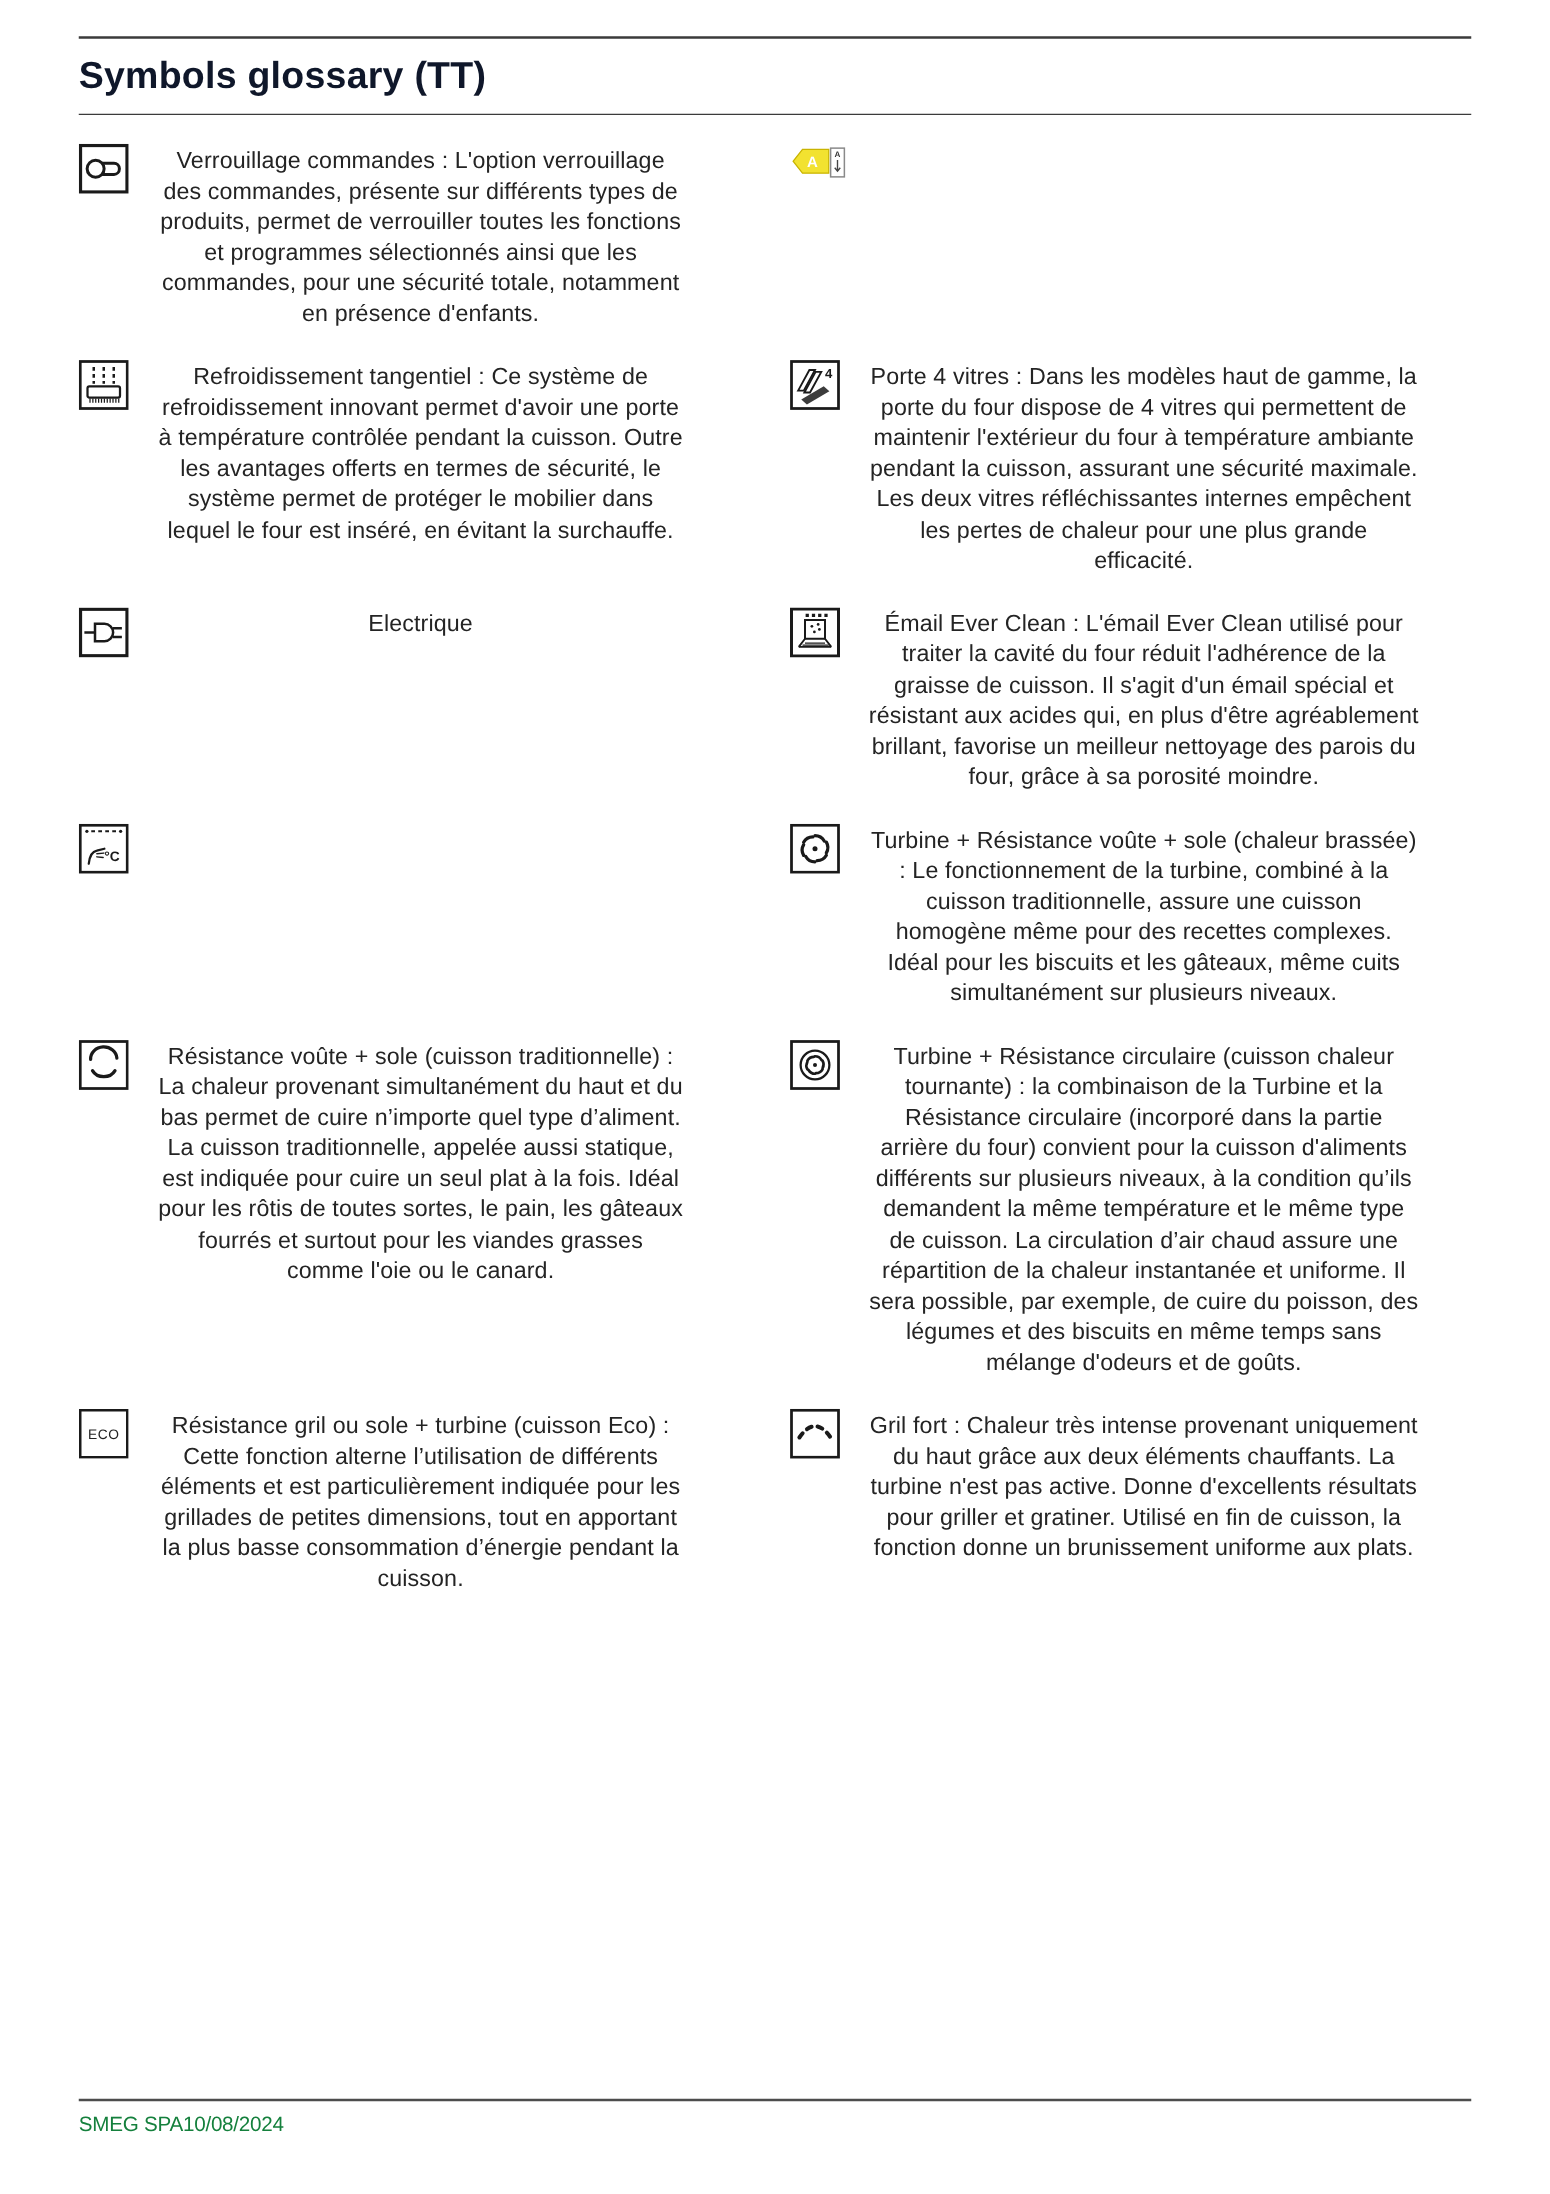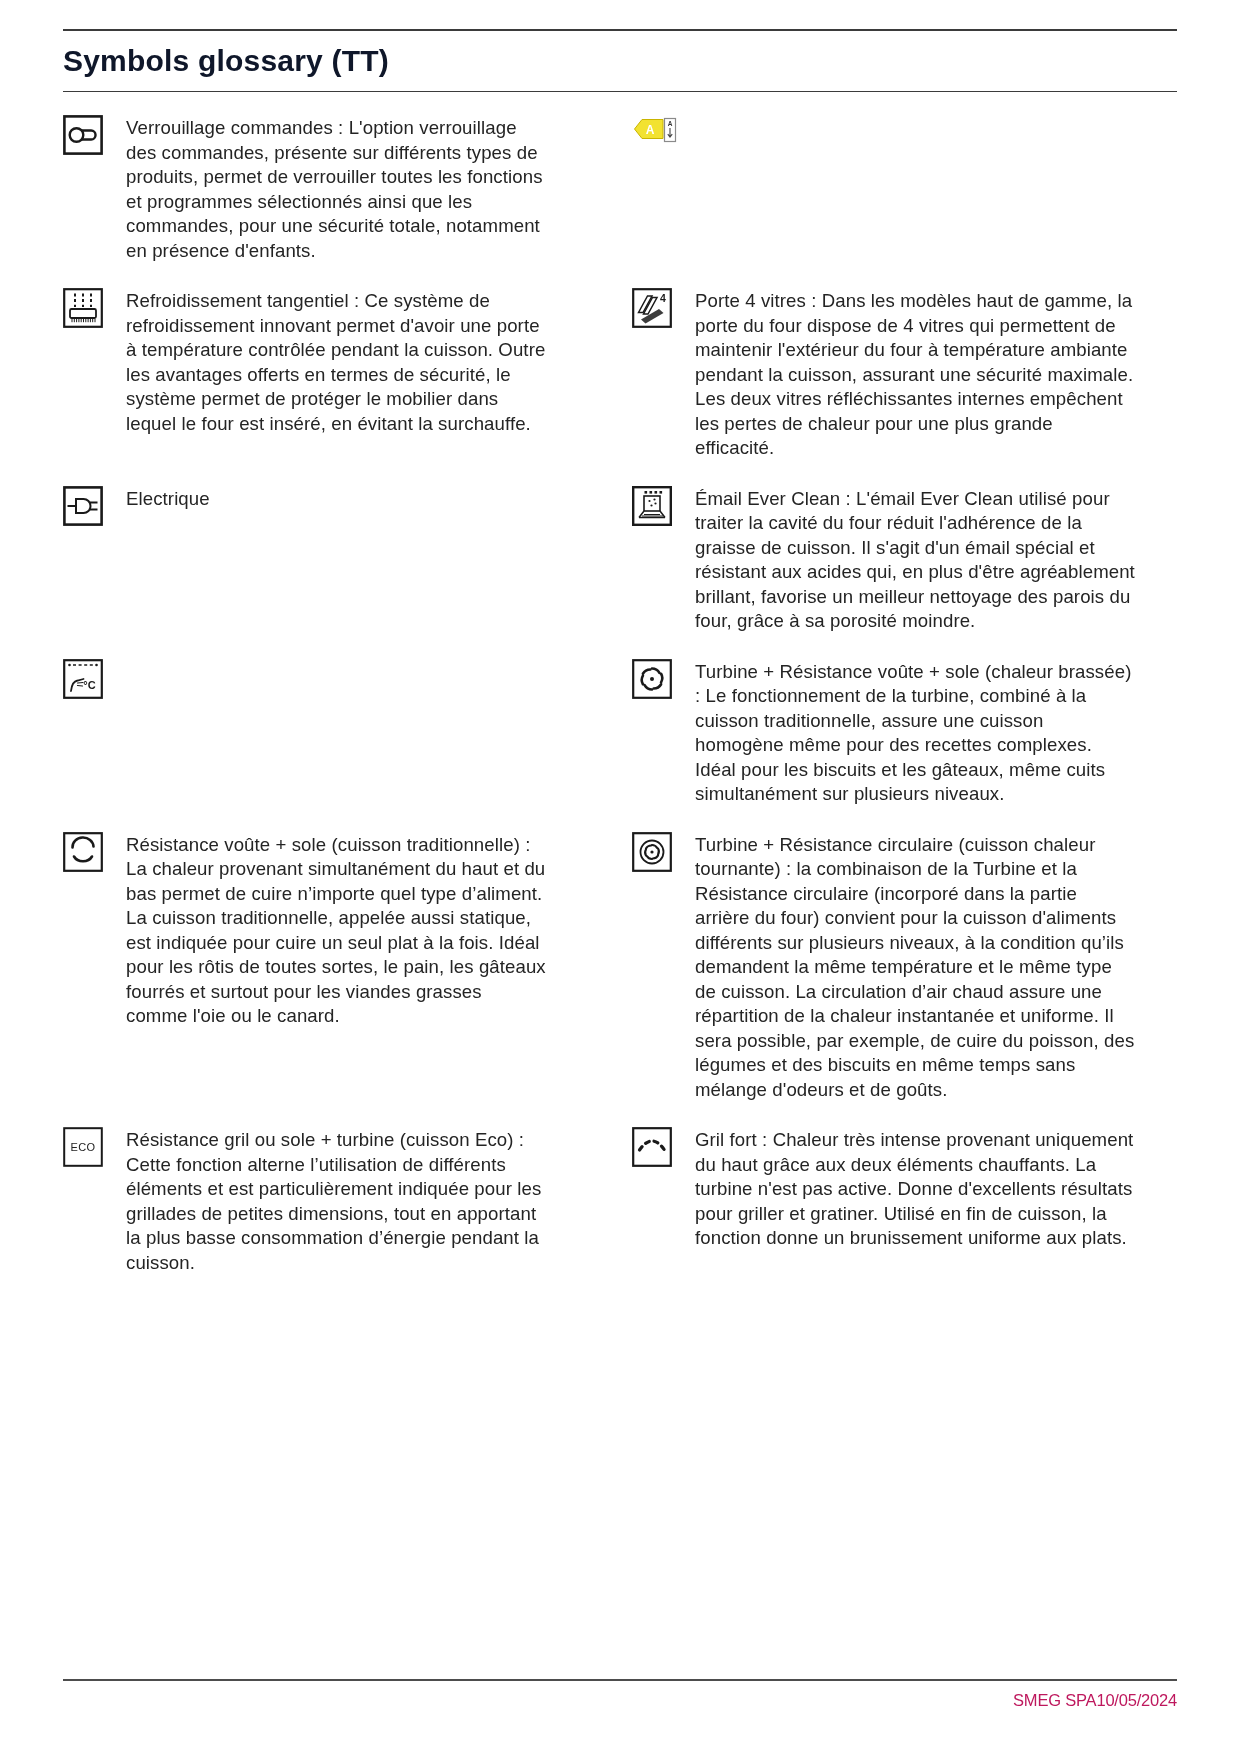--- a/index.html
+++ b/index.html
@@ -16,33 +16,33 @@
     font-size:30px;line-height:34px;font-weight:700;color:#0f172a;
     margin:13px 0 13px 0;letter-spacing:0.2px;
   }
   .glossary{
     margin-top:24px;
     display:grid;
     grid-template-columns:484px 503px;
     column-gap:85px;
     row-gap:26px;
   }
-  .entry{display:flex;gap:23px;align-items:flex-start;}
+  .entry{display:flex;gap:23px;align-items:flex-start;text-align:center;}
   .icon{flex:0 0 40px;height:40px;margin-top:-1px;}
   .icon.icon-energy{flex:0 0 46px;height:28px;margin-top:0;}
   .entry-text{
     font-size:18.6px;line-height:24.5px;color:#242424;letter-spacing:0.1px;
   }
   .entry.left  .entry-text{width:421px;}
   .entry.right .entry-text{width:442px;}
   footer{position:absolute;left:63px;top:1679px;width:1114px;}
   .footer-rule{border:none;border-top:2px solid #4d4d4d;margin:0;}
   .footer-row{
-    display:flex;justify-content:flex-end;margin-top:10px;
-    font-size:16.5px;letter-spacing:-0.2px;color:#be185d;
+    display:flex;justify-content:flex-start;margin-top:10px;
+    font-size:16.5px;letter-spacing:-0.2px;color:#15803d;
   }
 </style>
 </head>
 <body>
 
 <div class="page">
 
 
   <hr class="rule title-rule-top">
   <h1 class="page-title">Symbols glossary (TT)</h1>
@@ -177,15 +177,15 @@
         <div class="entry-text">Gril fort : Chaleur très intense provenant uniquement du haut grâce aux deux éléments chauffants. La turbine n'est pas active. Donne d'excellents résultats pour griller et gratiner. Utilisé en fin de cuisson, la fonction donne un brunissement uniforme aux plats.</div>
       </div>
     </div>
 
 </div>
 
 <footer>
   <hr class="footer-rule">
   <div class="footer-row">
     <span>SMEG SPA</span>
-    <span>10/05/2024</span>
+    <span>10/08/2024</span>
   </div>
 </footer>
 
 </body></html>

